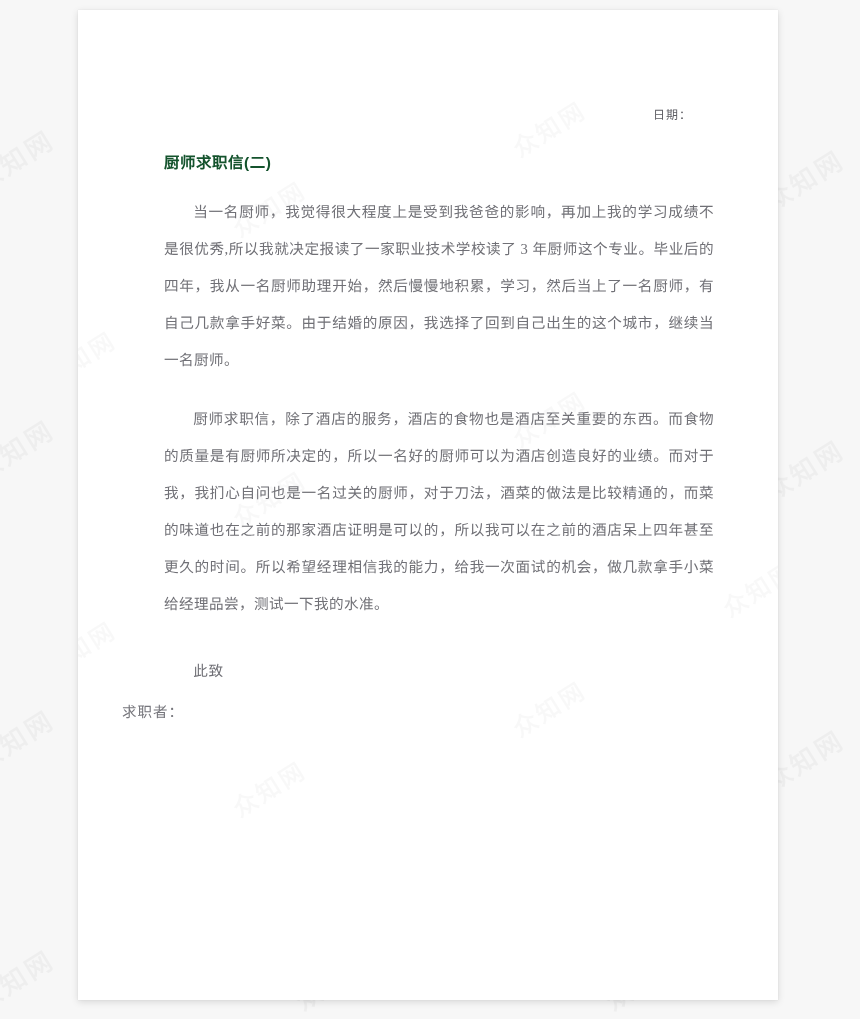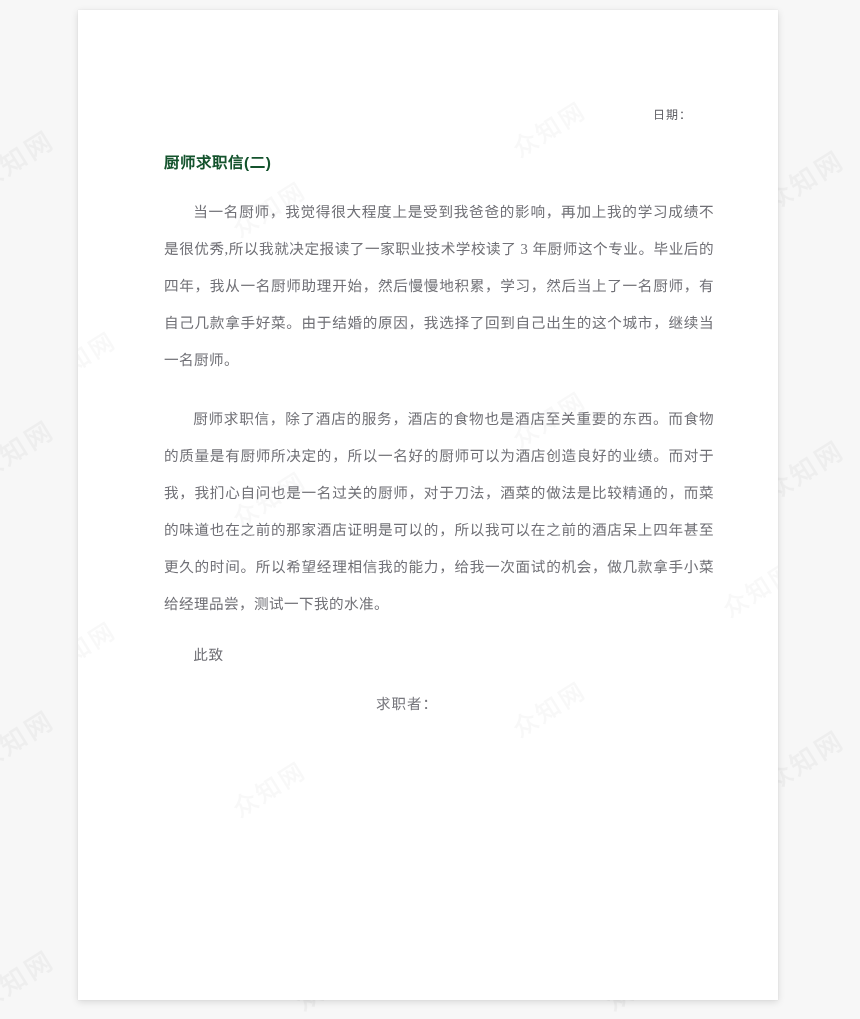--- a/index.html
+++ b/index.html
@@ -108,35 +108,35 @@
     font-size: 14.6px;
     line-height: 37px;
     color: #707076;
     text-indent: 2em;
     text-align: justify;
     text-justify: inter-ideograph;
     letter-spacing: 0.4px;
   }
 
   .closing-line {
-    margin-top: 20px;
+    margin-top: 36px;
     margin-left: 42px;
     font-size: 14.6px;
     color: #6f6f75;
     letter-spacing: 0.6px;
     text-indent: 2em;
   }
   .closing-line.flush {
     text-indent: 0;
     margin-top: 13px;
   }
 
   .signature-line {
-    margin-top: 28px;
-    text-align: center;
+    margin-top: 20px;
+    text-align: left;
     padding-right: 42px;
     font-size: 14.5px;
     color: #76767c;
     letter-spacing: 1px;
   }
 </style>
 </head>
 <body>
 
 <div class="backdrop-watermark">

